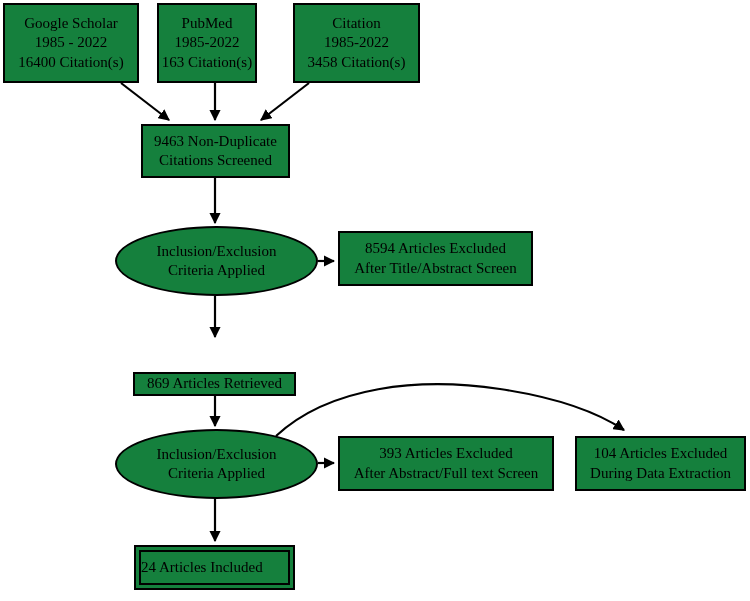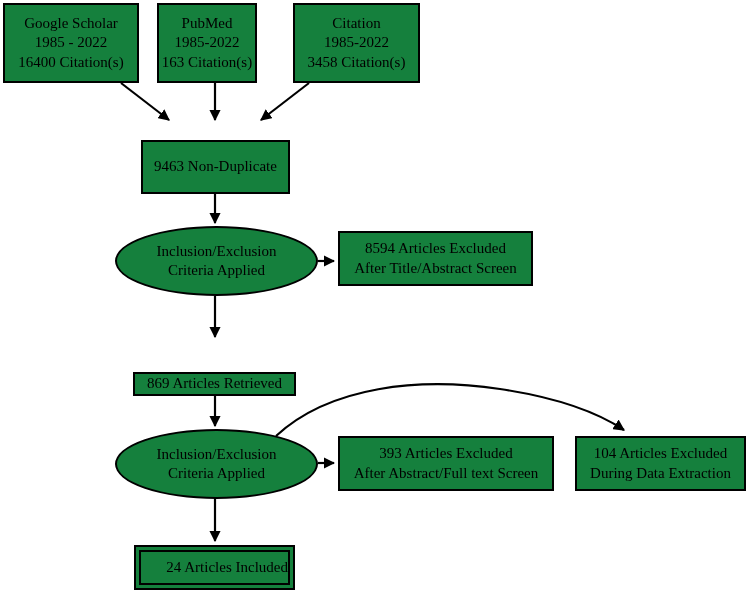--- a/index.html
+++ b/index.html
@@ -49,24 +49,23 @@
   .node.box-double {
     border: 2.2px solid #000000;
     padding: 3px;
   }
   .node.box-double > .inner-frame {
     border: 2.2px solid #000000;
     width: 100%;
     height: 100%;
     display: flex;
     flex-direction: column;
-    align-items: flex-end;
+    align-items: flex-start;
     justify-content: center;
     box-sizing: border-box;
-    padding-left: 8px;
   }
   .node.ellipse {
     border: 2.2px solid #000000;
     border-radius: 50%;
   }
   .node .line {
     display: block;
     white-space: nowrap;
   }
 </style>
@@ -114,22 +113,23 @@
     <span class="line">1985-2022</span>
     <span class="line">163 Citation(s)</span>
   </div>
 
   <div class="node box" style="left:293px; top:3px; width:127px; height:80px;">
     <span class="line">Citation</span>
     <span class="line">1985-2022</span>
     <span class="line">3458 Citation(s)</span>
   </div>
 
-  <div class="node box" style="left:141px; top:140px; width:149px; height:54px;">
+  <div class="node box" style="left:141px; top:124px; width:149px; height:54px;">
     <span class="line">9463 Non-Duplicate</span>
+    <span class="line">Citations Screened</span>
   </div>
 
   <div class="node ellipse" style="left:115px; top:226px; width:203px; height:70px;">
     <span class="line">Inclusion/Exclusion</span>
     <span class="line">Criteria Applied</span>
   </div>
 
   <div class="node box" style="left:338px; top:231px; width:195px; height:55px;">
     <span class="line">8594 Articles Excluded</span>
     <span class="line">After Title/Abstract Screen</span>

